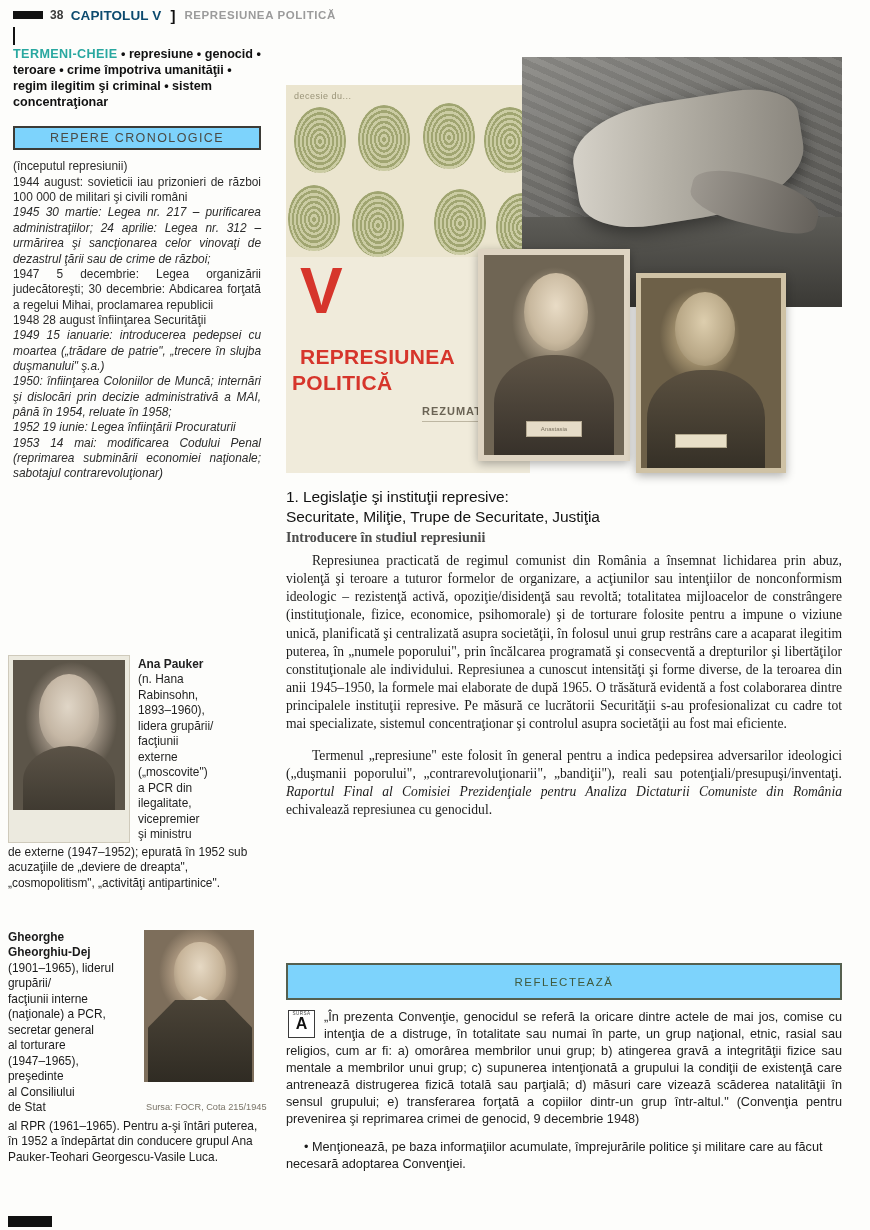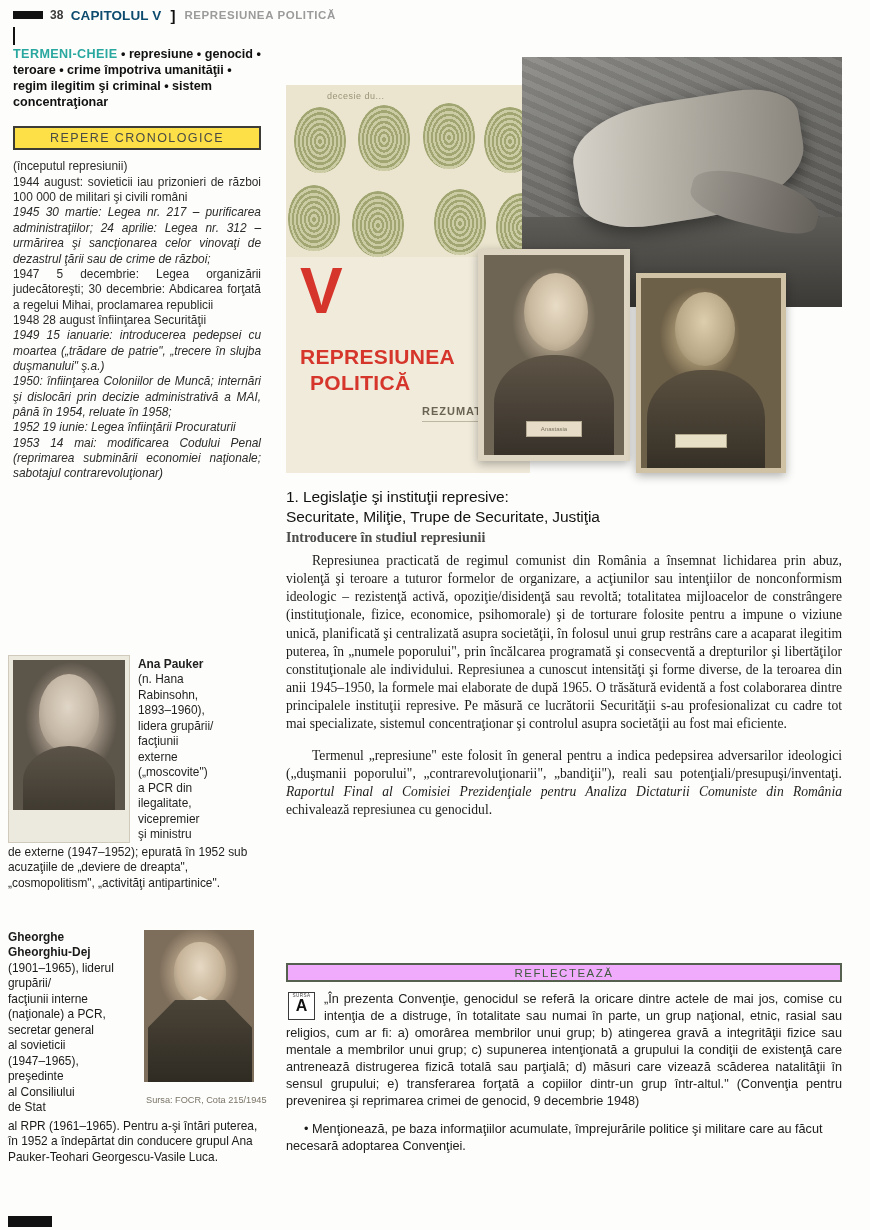--- a/index.html
+++ b/index.html
@@ -35,21 +35,21 @@
   }
 
   
   #key-terms{ font-size:12.6px; line-height:1.28; font-weight:bold; color:#111; }
   #key-terms .kt-head{ color:#29a8a0; letter-spacing:.4px; }
 
   
   #chrono-band{
     margin-top:16px;
     border:2px solid #3c3b36;
-    background:#fde047;
+    background:#7dd3fc;
     height:24px;
     display:flex; align-items:center; justify-content:center;
   }
   #chrono-band span{
     font-size:12.5px; letter-spacing:1.4px; color:#4a4a44;
   }
   #chrono-body{
     margin-top:9px;
     font-size:11.9px; line-height:1.29; color:#2b2b2b;
     text-align:justify;
@@ -112,21 +112,21 @@
     content:""; position:absolute; left:4px; top:70px; width:104px; height:86px;
     clip-path: polygon(26% 0%, 74% 0%, 100% 32%, 100% 100%, 0% 100%, 0% 32%);
     background:linear-gradient(180deg,#4a4337 0%, #2e2a22 100%);
   }
   .photo-dej .collar{
     position:absolute; left:38px; top:66px; width:36px; height:40px;
     background:#e8e1d2;
     clip-path: polygon(50% 0%, 100% 22%, 62% 100%, 38% 100%, 0% 22%);
   }
   .dej-source{
-    font-size:9.2px; color:#7a7468; line-height:1.28; margin-top:13px;
+    font-size:9.2px; color:#7a7468; line-height:1.28; margin-top:20px;
     text-align:left; padding-left:2px;
   }
   .dej-flow{ font-size:11.9px; line-height:1.3; margin-top:3px; }
   #footer-tab{
     position:absolute; left:8px; top:1216px; width:44px; height:11px; background:#111;
   }
 
   
   #collage{
     position:absolute; left:286px; top:57px; width:556px; height:417px;
@@ -137,40 +137,40 @@
     overflow:hidden;
   }
   .fp{
     position:absolute; width:52px; height:66px; border-radius:50% 50% 48% 48%;
     background:
       repeating-radial-gradient(ellipse at 50% 52%, #9aa06a 0 2px, #c9caa0 2px 4px),
       #b9bb8e;
     opacity:.92;
   }
   .c-finger .cap-top{
-    position:absolute; left:8px; top:6px; font-size:9px; color:#9a9478; letter-spacing:.5px;margin-left:33px;
+    position:absolute; left:8px; top:6px; font-size:9px; color:#9a9478; letter-spacing:.5px;
   }
   .c-finger .cap-bot{
     position:absolute; left:8px; top:176px; font-size:9px; color:#8e8871; letter-spacing:.5px;
   }
   .c-cover{
     position:absolute; left:0; top:200px; width:244px; height:216px;
     background:#f0ebdb;
   }
   .cover-V{
     position:absolute; left:14px; top:6px;
     font-size:64px; font-weight:bold; color:#d6352b; line-height:.9;
     font-family:"Liberation Sans", sans-serif;
   }
   .cover-t1{
     position:absolute; left:14px; top:88px; font-size:21px; font-weight:bold;
     color:#d6352b; letter-spacing:.3px;
   }
   .cover-t2{
-    position:absolute; left:24px; top:114px; font-size:21px; font-weight:bold;
+    position:absolute; left:6px; top:114px; font-size:21px; font-weight:bold;
     color:#d6352b; letter-spacing:.3px;
   }
   .cover-rez{
     position:absolute; left:136px; top:148px; font-size:11px; font-weight:bold;
     color:#6b6455; letter-spacing:1px;
   }
   .cover-rez:after{
     content:""; position:absolute; left:0; top:16px; width:96px; height:1px; background:#bdb6a2;
   }
   .cover-tit{
@@ -279,22 +279,22 @@
     text-align:justify; text-indent:26px;
   }
   .body-p em{ font-style:italic; }
 
   
   #reflect{
     position:absolute; left:286px; top:963px; width:556px;
   }
   #reflect-band{
     border:2px solid #55604f;
-    background:#f0abfc;
-    height:19px; display:flex; align-items:center; justify-content:center;
+    background:#7dd3fc;
+    height:37px; display:flex; align-items:center; justify-content:center;
   }
   #reflect-band span{
     font-size:11.5px; letter-spacing:1.5px; color:#3f5a3d;
   }
   #reflect-body{
     margin-top:9px; position:relative;
     font-size:12.7px; line-height:1.345; color:#222;
     text-align:justify;
   }
   .sursa-badge{
@@ -369,21 +369,21 @@
 <div id="dej-block">
   <div class="dej-top">
     <div class="dej-text">
       <div class="dej-name">Gheorghe</div>
       <div class="dej-name">Gheorghiu-Dej</div>
       <div>(1901–1965), liderul</div>
       <div>grupării/</div>
       <div>facţiunii interne</div>
       <div>(naţionale) a PCR,</div>
       <div>secretar general</div>
-      <div>al sovieticii</div>
+      <div>al torturare</div>
       <div>(1947–1965),</div>
       <div>preşedinte</div>
       <div>al Consiliului</div>
       <div>de Stat</div>
     </div>
     <div>
       <div class="photo-dej">
         <div class="collar"></div>
       </div>
       <div class="dej-source">Sursa: FOCR, Cota 215/1945</div>

